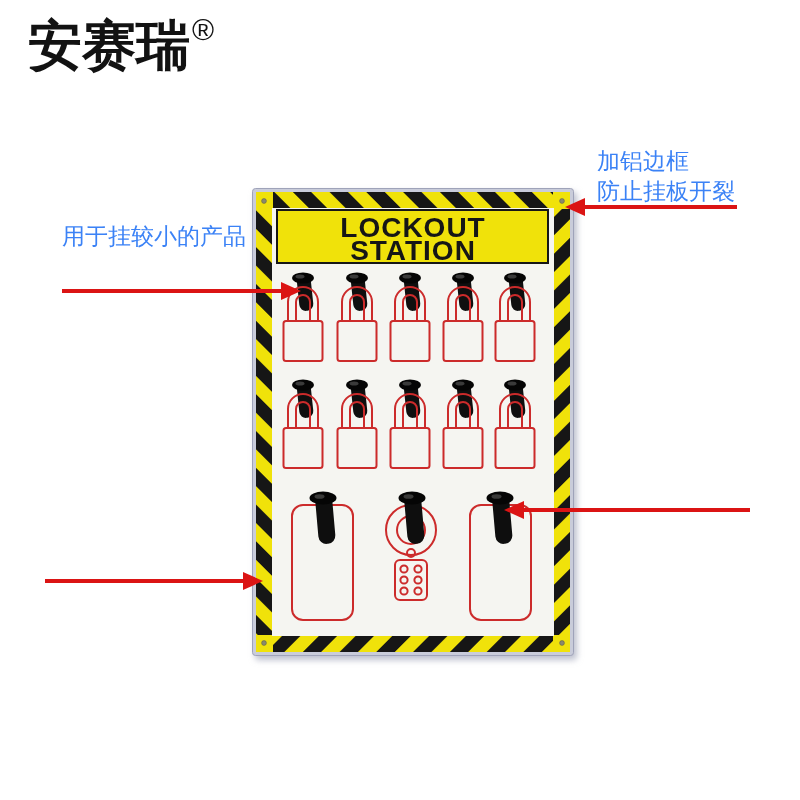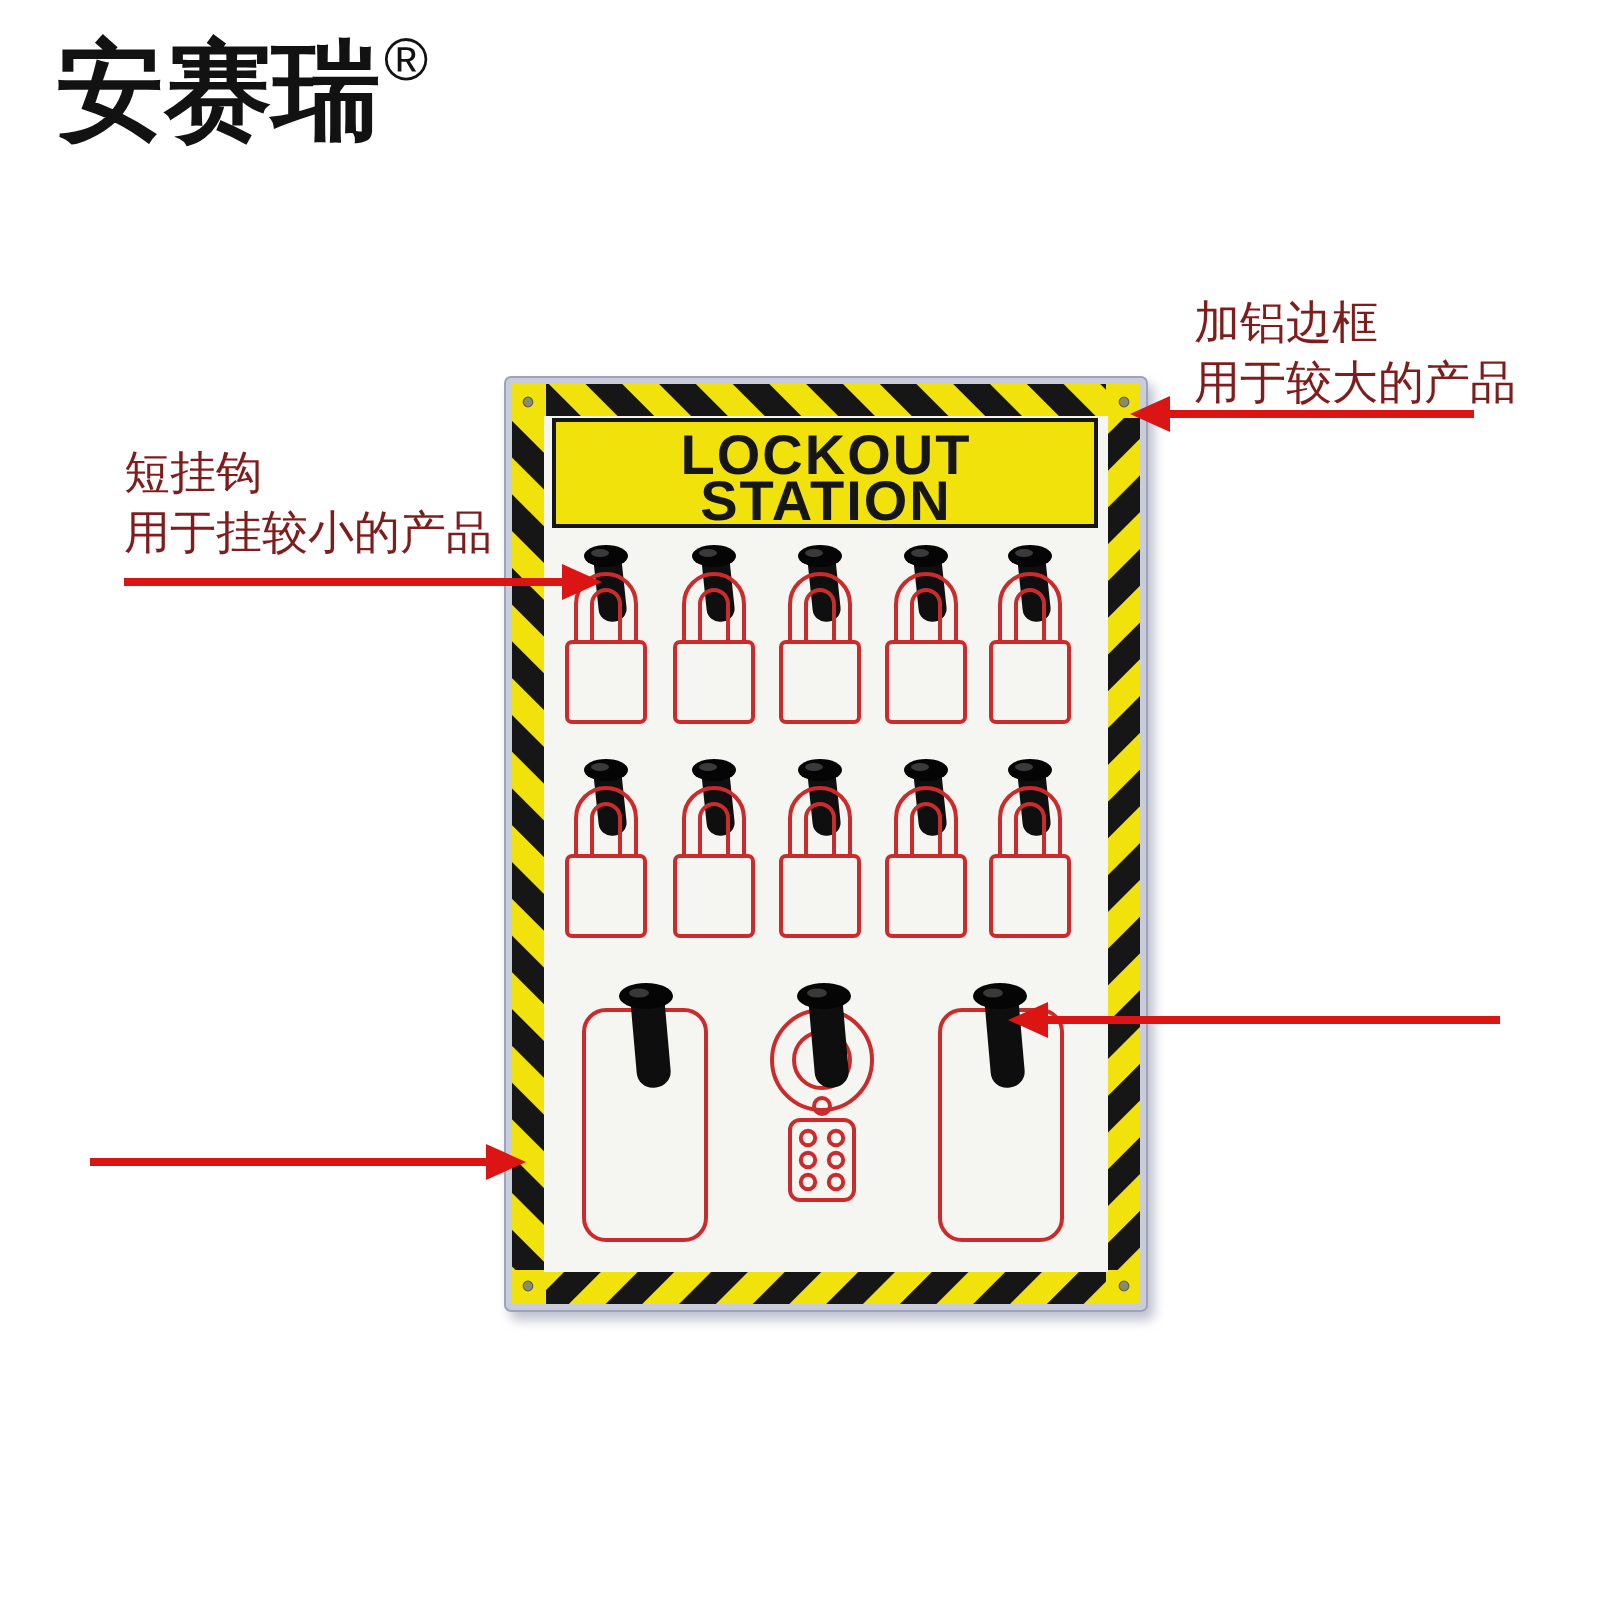--- a/index.html
+++ b/index.html
@@ -16,21 +16,21 @@
 
   
   .board{
     position:absolute;left:252px;top:188px;z-index:1;
     filter:drop-shadow(3px 4px 3px rgba(135,140,165,.55));
   }
   .board text{font-family:"Liberation Sans","DejaVu Sans",sans-serif;}
   .redline{fill:none;stroke:#cc2b2b;stroke-width:2;}
 
   
-  .note{position:absolute;color:#7f1d1d;font-size:23px;line-height:30px;white-space:nowrap;z-index:5;}
+  .note{position:absolute;color:#3b82f6;font-size:23px;line-height:30px;white-space:nowrap;z-index:5;}
   .note-frame{left:597px;top:146px;}
   .note-short{left:62px;top:221px;}
   .note-long{left:601px;top:445px;}
   .note-sticker{left:49px;top:516px;}
 
   
   .arrow{position:absolute;z-index:6;}
   .shaft{position:absolute;height:4px;background:#db1414;}
   .head{position:absolute;width:0;height:0;border-top:9px solid transparent;border-bottom:9px solid transparent;}
   .head-right{border-left:20px solid #db1414;}
@@ -163,29 +163,28 @@
           <circle class="redline" cx="166" cy="403" r="3.6"></circle>
       </g>
       <use href="#hookL" x="71" y="304"></use>
         <use href="#hookL" x="160" y="304"></use>
         <use href="#hookL" x="248" y="304"></use>
     </g>
   </svg>
 
   <div class="note note-frame">
     <div>加铝边框</div>
-    <div>用于较大的产品</div>
+    <div>防止挂板开裂</div>
   </div>
   <div class="arrow">
     <span class="shaft shaft-frame"></span>
     <span class="head head-left head-frame"></span>
   </div>
 
   <div class="note note-short">
-    <div>短挂钩</div>
     <div>用于挂较小的产品</div>
   </div>
   <div class="arrow">
     <span class="shaft shaft-short"></span>
     <span class="head head-right head-short"></span>
   </div>
 
   <div class="arrow">
     <span class="shaft shaft-long"></span>
     <span class="head head-left head-long"></span>

